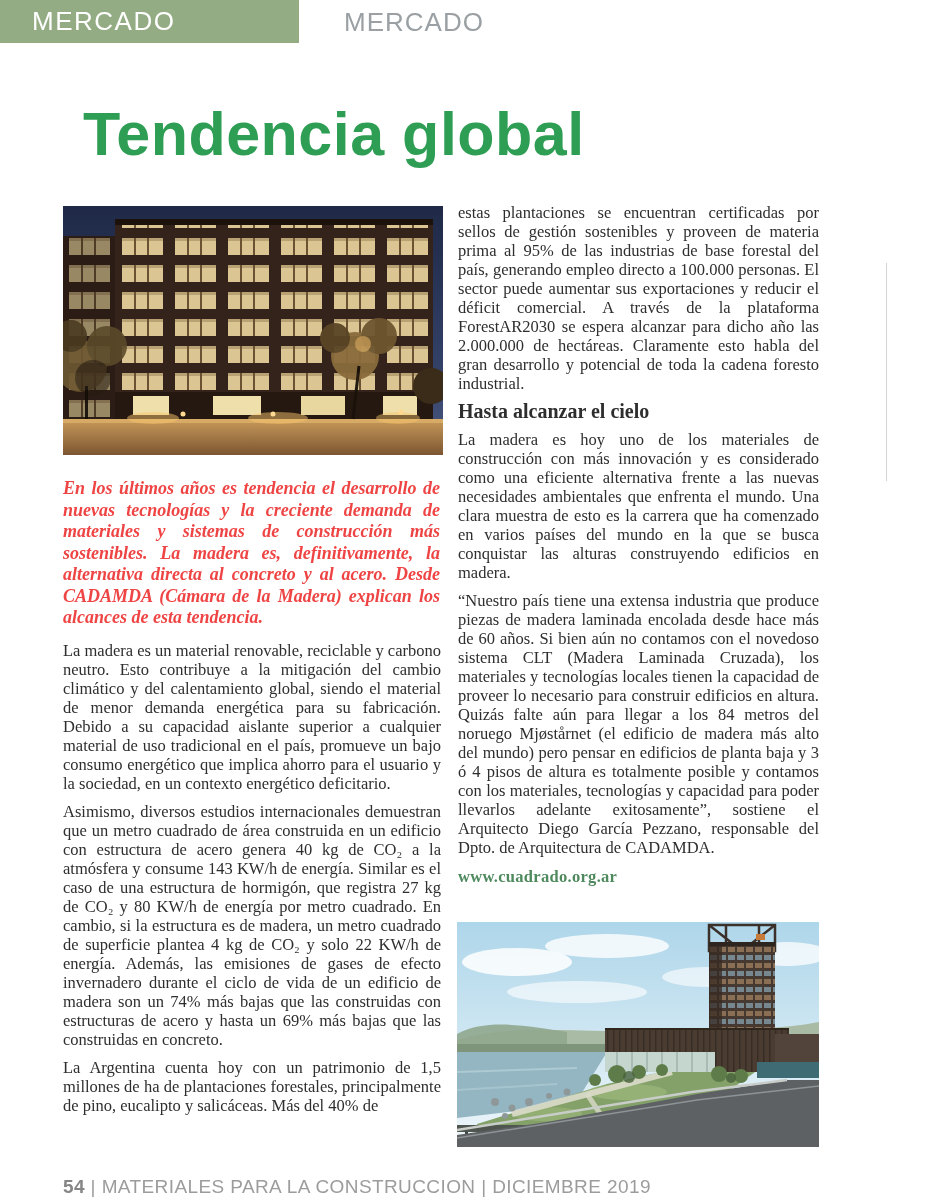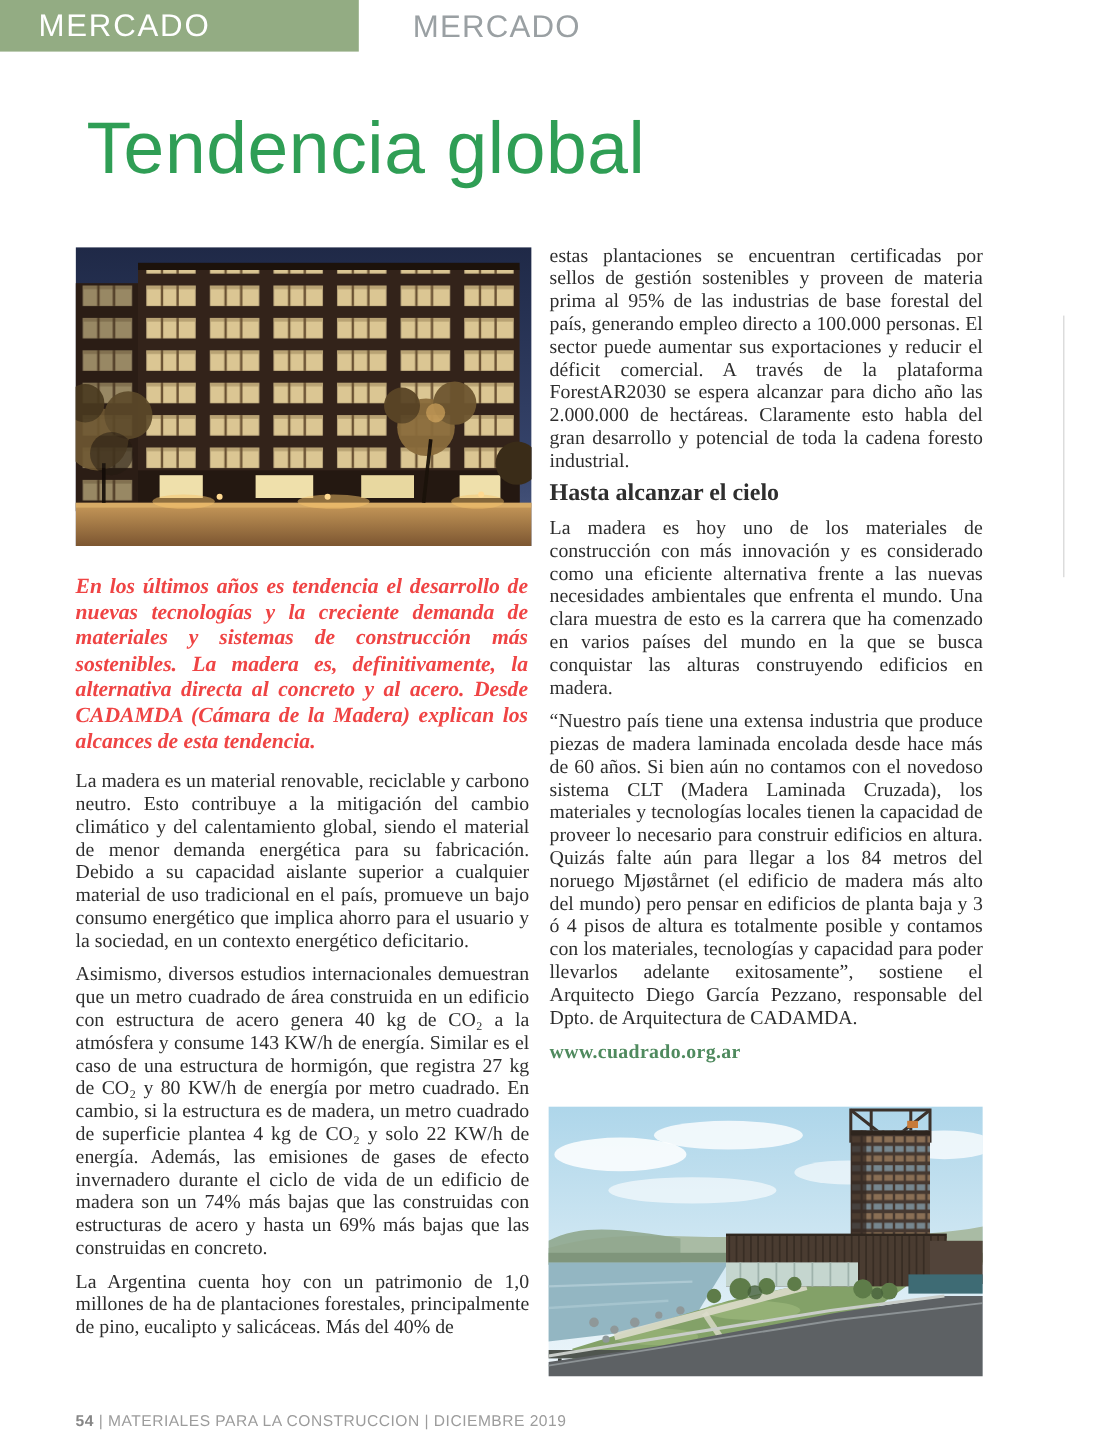--- a/index.html
+++ b/index.html
@@ -40,34 +40,34 @@
   .links{margin-top:3px;line-height:22px;}
   .link{display:block;color:#4f8a5e;font-weight:bold;letter-spacing:0.3px;
         text-decoration:none;cursor:pointer;}
 
   
   .vrule{position:absolute;left:886px;top:263px;width:1px;height:218px;background:#d4d4d4;}
 
   
   .footer{position:absolute;left:63px;top:1176px;
           font-family:"Liberation Sans","DejaVu Sans",sans-serif;
-          font-size:13px;color:#9c9c9c;letter-spacing:0.4px;}
+          font-size:19px;color:#9c9c9c;letter-spacing:0.4px;}
   .footer .pnum{font-weight:bold;color:#868686;}
 </style>
 </head>
 <body>
 
 <div class="page">
 
   <div class="header-bar">
     <span class="header-label">MERCADO</span>
   </div>
   <span class="brand">MERCADO</span>
 
-  <h1 class="title" style="margin:4px;">Tendencia global</h1>
+  <h1 class="title" style="margin:15px;font-weight:bold;">Tendencia global</h1>
 
   <div class="photo1">
     <svg viewBox="0 0 380 249" preserveAspectRatio="none">
       <defs>
         <linearGradient id="sky1" x1="0" y1="0" x2="0" y2="1">
           <stop offset="0" stop-color="#1f2947"></stop>
           <stop offset="0.7" stop-color="#35436a"></stop>
           <stop offset="1" stop-color="#4d5b82"></stop>
         </linearGradient>
         <linearGradient id="street1" x1="0" y1="0" x2="0" y2="1">
@@ -116,21 +116,21 @@
       <circle cx="210" cy="208" r="2.5" fill="#ffd991"></circle>
       <circle cx="338" cy="206" r="2.5" fill="#ffd991"></circle>
     </svg>
   </div>
 
   <p class="intro">En los últimos años es tendencia el desarrollo de nuevas tecnologías y la creciente demanda de materiales y sistemas de construcción más sostenibles. La madera es, definitivamente, la alternativa directa al concreto y al acero. Desde CADAMDA (Cámara de la Madera) explican los alcances de esta tendencia.</p>
 
   <div class="left-col">
     <p>La madera es un material renovable, reciclable y carbono neutro. Esto contribuye a la mitigación del cambio climático y del calentamiento global, siendo el material de menor demanda energética para su fabricación. Debido a su capacidad aislante superior a cualquier material de uso tradicional en el país, promueve un bajo consumo energético que implica ahorro para el usuario y la sociedad, en un contexto energético deficitario.</p>
     <p>Asimismo, diversos estudios internacionales demuestran que un metro cuadrado de área construida en un edificio con estructura de acero genera 40 kg de CO₂ a la atmósfera y consume 143 KW/h de energía. Similar es el caso de una estructura de hormigón, que registra 27 kg de CO₂ y 80 KW/h de energía por metro cuadrado. En cambio, si la estructura es de madera, un metro cuadrado de superficie plantea 4 kg de CO₂ y solo 22 KW/h de energía. Además, las emisiones de gases de efecto invernadero durante el ciclo de vida de un edificio de madera son un 74% más bajas que las construidas con estructuras de acero y hasta un 69% más bajas que las construidas en concreto.</p>
-    <p>La Argentina cuenta hoy con un patrimonio de 1,0 millones de ha de plantaciones forestales, principalmente de pino, eucalipto y salicáceas. Más del 40% de</p>
+    <p>La Argentina cuenta hoy con un patrimonio de 1,5 millones de ha de plantaciones forestales, principalmente de pino, eucalipto y salicáceas. Más del 40% de</p>
   </div>
 
   <div class="right-col">
     <p>estas plantaciones se encuentran certificadas por sellos de gestión sostenibles y proveen de materia prima al 95% de las industrias de base forestal del país, generando empleo directo a 100.000 personas. El sector puede aumentar sus exportaciones y reducir el déficit comercial. A través de la plataforma ForestAR2030 se espera alcanzar para dicho año las 2.000.000 de hectáreas. Claramente esto habla del gran desarrollo y potencial de toda la cadena foresto industrial.</p>
     <p class="subhead">Hasta alcanzar el cielo</p>
     <p>La madera es hoy uno de los materiales de construcción con más innovación y es considerado como una eficiente alternativa frente a las nuevas necesidades ambientales que enfrenta el mundo. Una clara muestra de esto es la carrera que ha comenzado en varios países del mundo en la que se busca conquistar las alturas construyendo edificios en madera.</p>
     <p>“Nuestro país tiene una extensa industria que produce piezas de madera laminada encolada desde hace más de 60 años. Si bien aún no contamos con el novedoso sistema CLT (Madera Laminada Cruzada), los materiales y tecnologías locales tienen la capacidad de proveer lo necesario para construir edificios en altura. Quizás falte aún para llegar a los 84 metros del noruego Mjøstårnet (el edificio de madera más alto del mundo) pero pensar en edificios de planta baja y 3 ó 4 pisos de altura es totalmente posible y contamos con los materiales, tecnologías y capacidad para poder llevarlos adelante exitosamente”, sostiene el Arquitecto Diego García Pezzano, responsable del Dpto. de Arquitectura de CADAMDA.</p>
     <div class="links">
       <span class="link">www.cuadrado.org.ar</span>
     </div>

